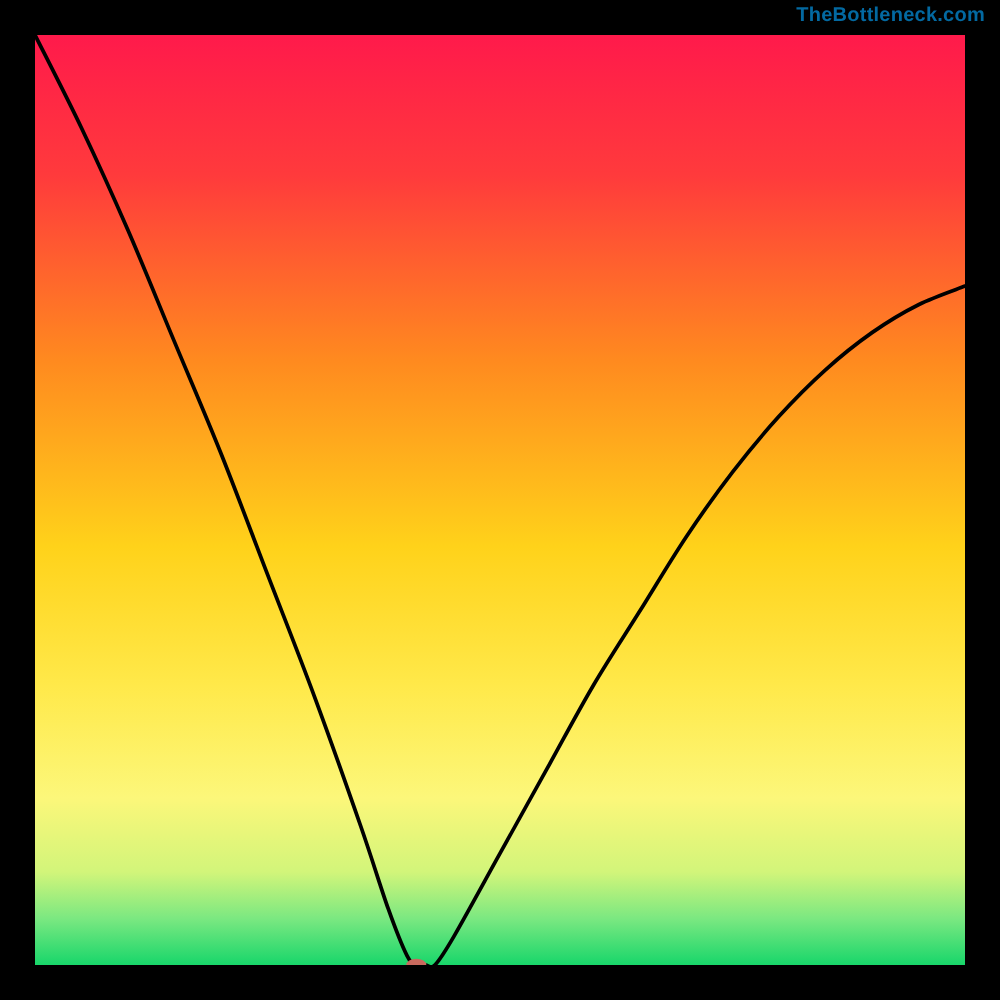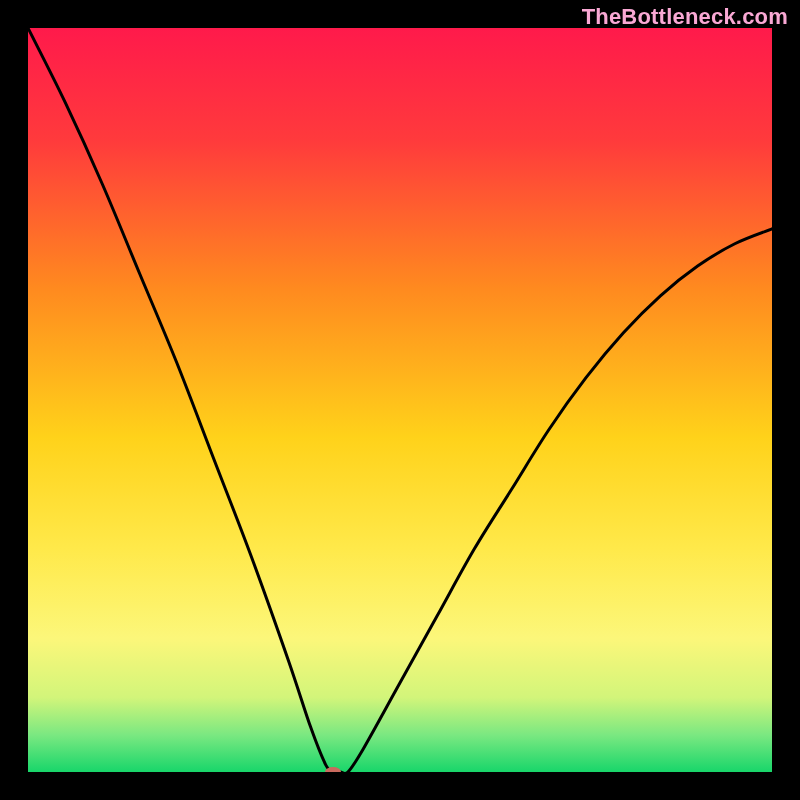--- a/index.html
+++ b/index.html
@@ -8,23 +8,23 @@
     width: 800px;
     height: 800px;
     background: #000;
     position: relative;
   }
   .watermark {
     position: absolute;
     top: 4px;
     right: 12px;
     font-family: Arial, Helvetica, sans-serif;
-    font-size: 22px;
+    font-size: 16px;
     font-weight: bold;
-    color: #f9a8d4;
+    color: #0369a1;
     letter-spacing: 0.2px;
   }
   .plot {
     position: absolute;
     left: 28px;
     top: 28px;
     width: 744px;
     height: 744px;
   }
   svg { display: block; }

